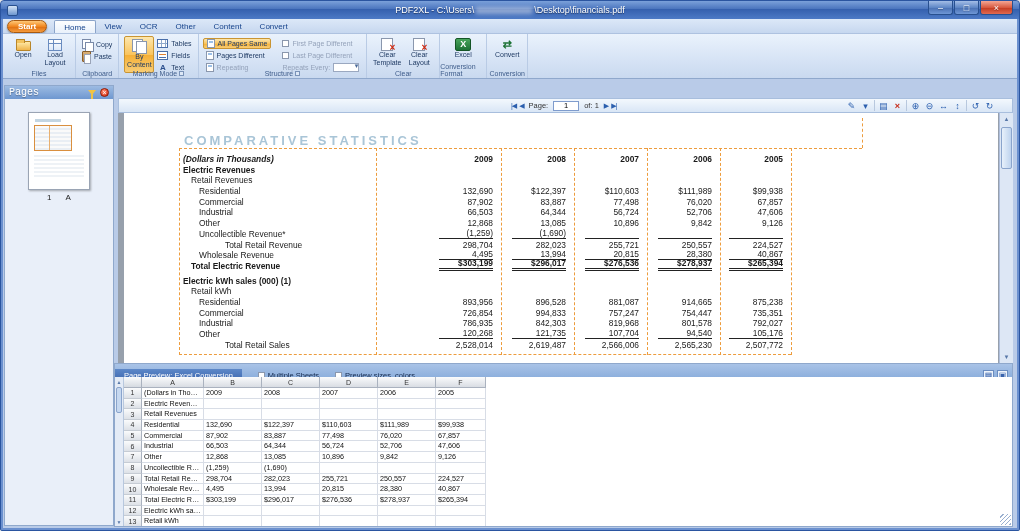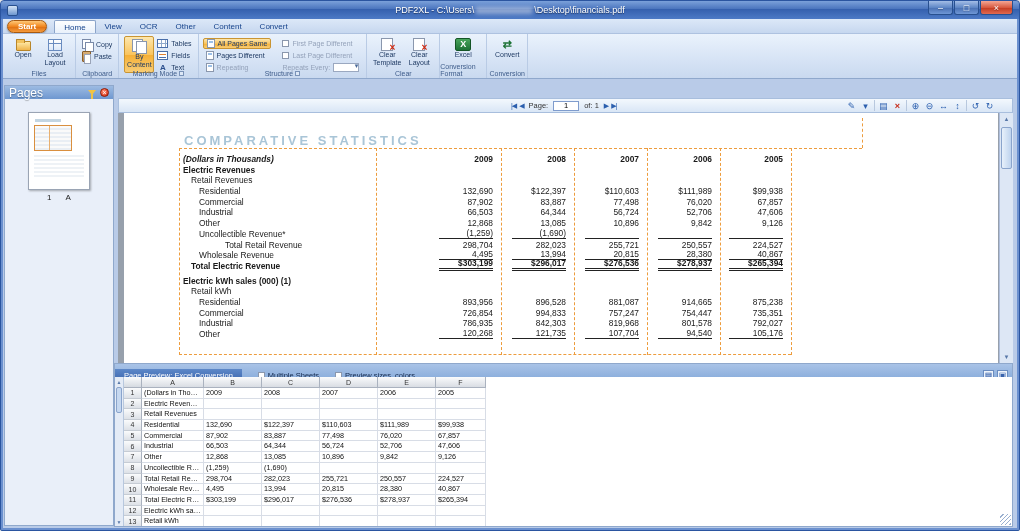--- a/index.html
+++ b/index.html
@@ -70,21 +70,21 @@
   .combo { width:26px; height:9px; background:#fff; border:1px solid #9aa8c0; position:relative; }
   .combo:after { content:"▾"; position:absolute; right:0; top:-2px; font-size:7px; color:#4a6a9a; }
   .i-clearpage { width:12px; height:13px; background:#fff; border:1px solid #8a97ad; position:relative; margin-top:1px; }
   .i-clearpage .ov { position:absolute; right:-3px; bottom:-3px; color:#d02810; font-size:10px; font-weight:bold; line-height:1; }
   .i-excel { width:16px; height:13px; margin-top:1px; background:linear-gradient(#49a55c,#1d7235); border:1px solid #145526; border-radius:2px; color:#fff; font-size:9px; font-weight:bold; display:flex; align-items:center; justify-content:center; }
   .i-convert { width:16px; height:13px; margin-top:1px; display:flex; align-items:center; justify-content:center; font-size:11px; color:#1d7235; font-weight:bold; }
 
   
   .pages { position:absolute; left:3px; top:84px; width:110px; bottom:4px; background:#e9eff9; border:1px solid #8fa8cc; }
   .pages-hdr { height:13px; background:linear-gradient(#9dbbe2,#6e97d0); display:flex; align-items:center; padding:0 4px; gap:4px; }
-  .pages-title { color:#fff; font-size:12px; flex:1; text-shadow:0 1px 1px rgba(0,0,0,.3); }
+  .pages-title { color:#fff; font-size:10px; flex:1; text-shadow:0 1px 1px rgba(0,0,0,.3);font-family:Liberation Mono, monospace; }
   .funnel { width:0; height:0; border-left:4px solid transparent; border-right:4px solid transparent; border-top:5px solid #f2c445; position:relative; }
   .funnel:after { content:""; position:absolute; left:-1px; top:-1px; width:2px; height:5px; background:#f2c445; }
   .red-x { width:9px; height:9px; border-radius:50%; background:radial-gradient(circle at 35% 30%, #ff8a70,#d02a10); color:#fff; font-size:7px; line-height:1; display:flex; align-items:center; justify-content:center; border:1px solid #901800; }
   .thumb-wrap { margin-top:13px; display:flex; flex-direction:column; align-items:center; }
   .thumb { width:62px; height:78px; background:#fff; border:1px solid #9aa4b4; box-shadow:1px 1px 2px rgba(0,0,0,.3); position:relative; }
   .tt1 { position:absolute; left:6px; top:6px; width:26px; height:3px; background:#c3d5e2; }
   .tgrid { position:absolute; left:5px; top:12px; width:38px; height:26px; border:1px solid #d98f3f;
     background:repeating-linear-gradient(to bottom,#fafafa 0 2px,#e9eef4 2px 4px); }
   .tgrid:before { content:""; position:absolute; left:14px; top:0; bottom:0; width:1px; background:#e8b070; }
   .trows { position:absolute; left:5px; top:42px; width:50px; height:24px; background:repeating-linear-gradient(to bottom,#eef2f6 0 2px,#fff 2px 4px); }
@@ -499,20 +499,28 @@
                   <div class="tval" style="width: 71px;"><span class="v">792,027</span></div>
                 </div>
                 <div class="trow">
                   <div class="tlabel ind2">Other</div>
                   <div class="tval" style="width: 125px;"><span class="v u">120,268</span></div>
                   <div class="tval" style="width: 73px;"><span class="v u">121,735</span></div>
                   <div class="tval" style="width: 73px;"><span class="v u">107,704</span></div>
                   <div class="tval" style="width: 73px;"><span class="v u">94,540</span></div>
                   <div class="tval" style="width: 71px;"><span class="v u">105,176</span></div>
                 </div>
+                <div class="trow">
+                  <div class="tlabel ind3">Total Retail Sales</div>
+                  <div class="tval" style="width: 125px;"><span class="v">2,528,014</span></div>
+                  <div class="tval" style="width: 73px;"><span class="v">2,619,487</span></div>
+                  <div class="tval" style="width: 73px;"><span class="v">2,566,006</span></div>
+                  <div class="tval" style="width: 73px;"><span class="v">2,565,230</span></div>
+                  <div class="tval" style="width: 71px;"><span class="v">2,507,772</span></div>
+                </div>
               </div>
           </div>
           <div class="dlh-top"></div>
           <div class="dlh-bot"></div>
           <div class="dlv" style="left:0;"></div>
           <div class="dlv" style="left:197px;"></div>
           <div class="dlv" style="left:322px;"></div>
           <div class="dlv" style="left:395px;"></div>
           <div class="dlv" style="left:468px;"></div>
           <div class="dlv" style="left:541px;"></div>

